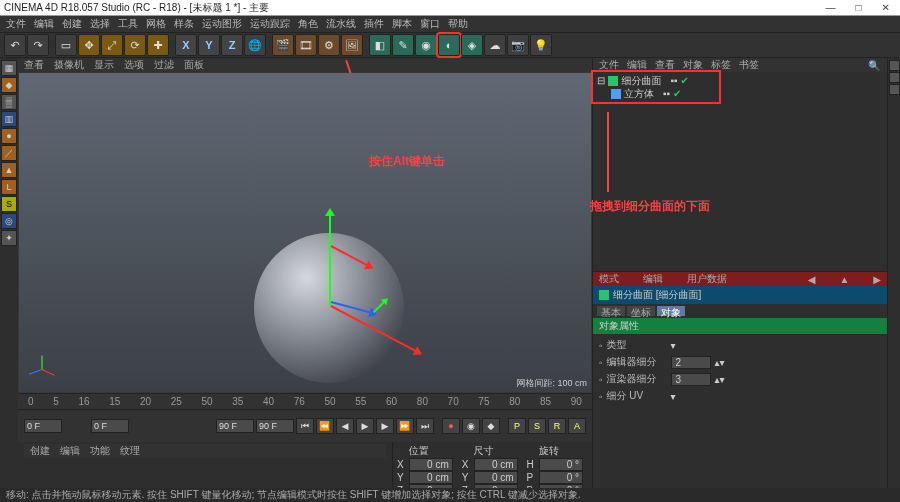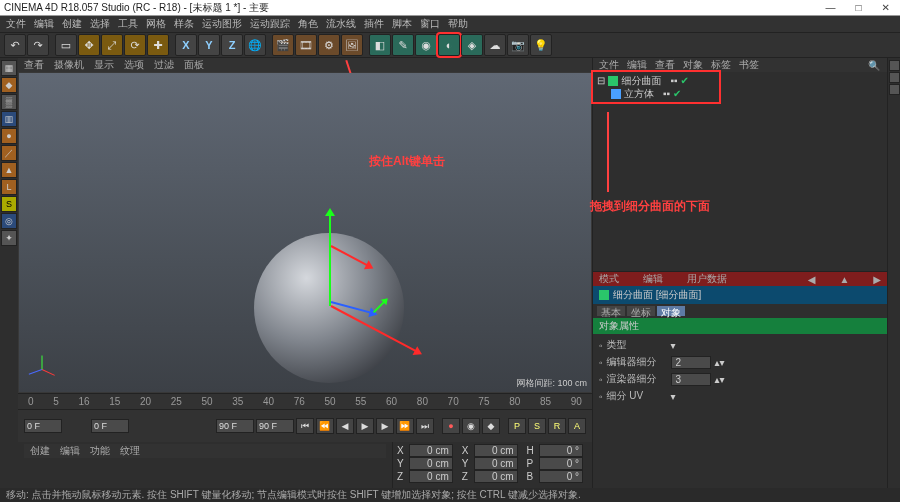--- a/index.html
+++ b/index.html
@@ -249,20 +249,28 @@
         <div class="mat-strip">
           <span>创建</span>
           <span>编辑</span>
           <span>功能</span>
           <span>纹理</span>
         </div>
       </div>
       <div class="coords">
         <table>
           <tbody>
+              <tr>
+                <td></td>
+                <td>位置</td>
+                <td></td>
+                <td>尺寸</td>
+                <td></td>
+                <td>旋转</td>
+              </tr>
           <tr>
                 <td>X</td>
                 <td><span class="cbox">0 cm</span></td>
                 <td>X</td>
                 <td><span class="cbox">0 cm</span></td>
                 <td>H</td>
                 <td><span class="cbox">0 °</span></td>
               </tr>
           <tr>
                 <td>Y</td>

